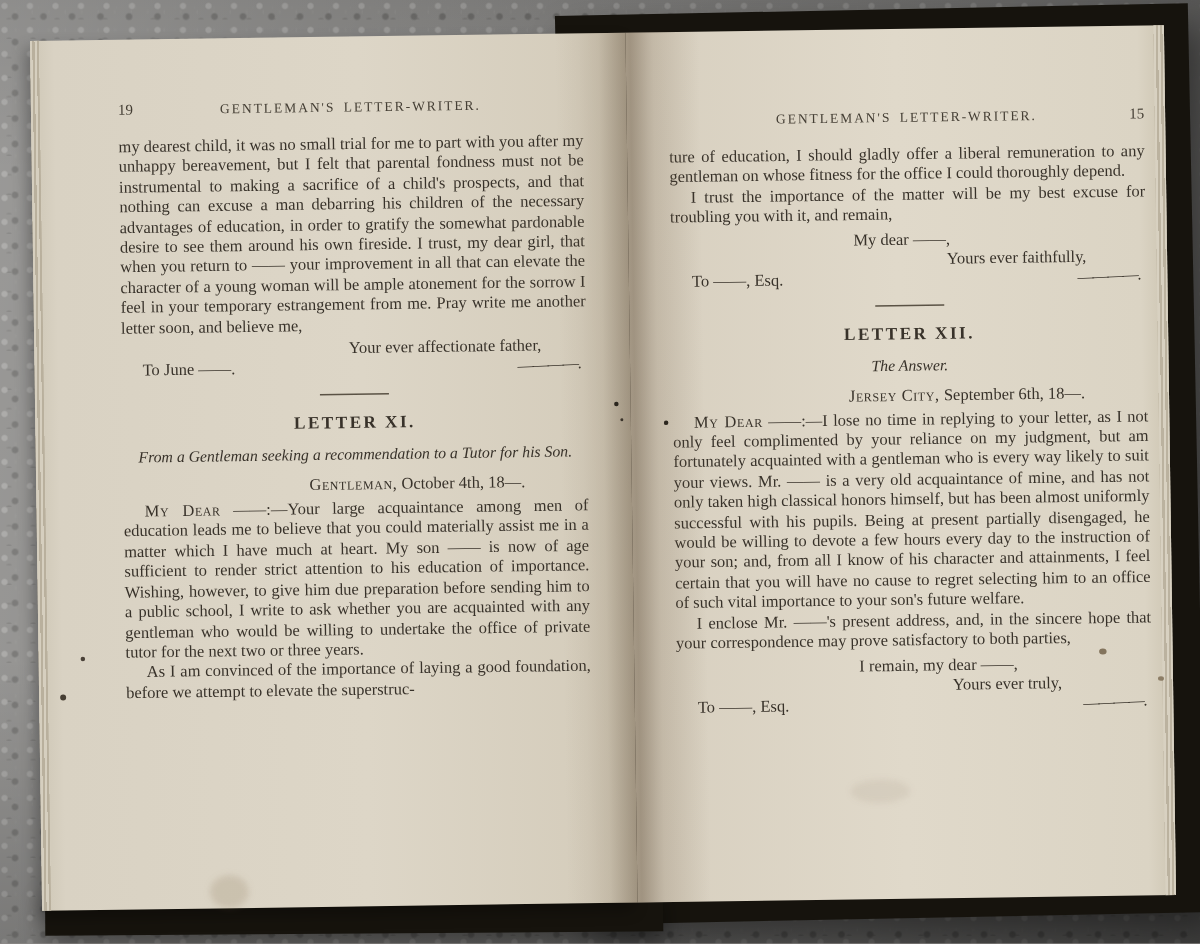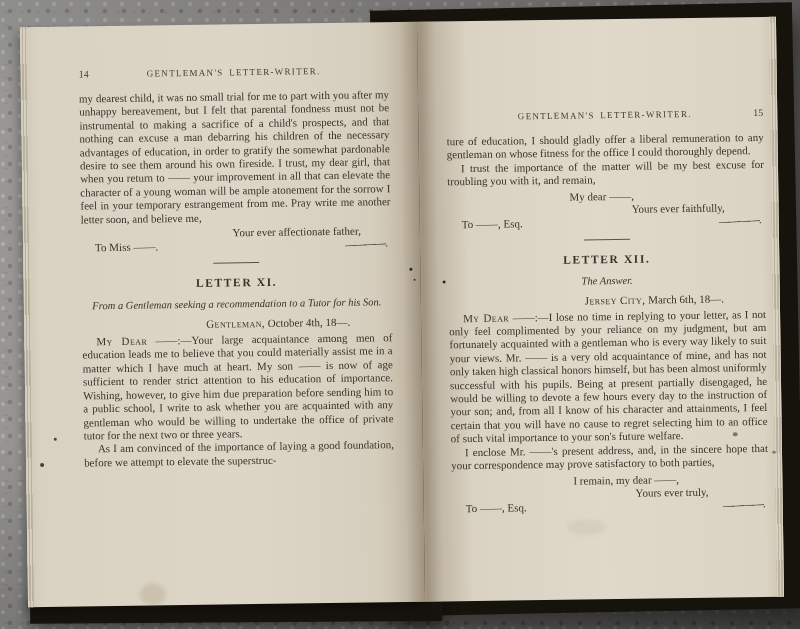--- a/index.html
+++ b/index.html
@@ -39,21 +39,21 @@
   .page-left::before{content:"";position:absolute;left:0;top:0;bottom:0;width:6px;
     background:repeating-linear-gradient(to right,#d6cfbf 0 1.5px,#b9b09d 1.5px 3px);}
   .page-right::after{content:"";position:absolute;right:0;top:0;bottom:0;width:7px;
     background:repeating-linear-gradient(to right,#d8d1c1 0 1.5px,#bbb29f 1.5px 3px);}
   .gutter{position:absolute;left:350px;top:0;bottom:0;width:96px;z-index:3;pointer-events:none;
     background:linear-gradient(to right, rgba(110,90,66,0) 0%, rgba(110,90,66,0.12) 30%,
       rgba(92,74,54,0.42) 52%, rgba(110,90,66,0.20) 68%, rgba(110,90,66,0) 100%);}
   
   .head-row{display:flex;align-items:baseline;}
   .folio{font-size:10px;width:18px;color:#433d33;}
-  .folio.right{text-align:right;margin-top:36px;}
+  .folio.right{text-align:right;}
   .head-title{flex:1;text-align:center;font-size:9px;letter-spacing:1.3px;
     word-spacing:2px;color:#453f35;}
   .body-text{margin:0;font-size:11px;line-height:13.4px;text-align:justify;}
   .mt{margin-top:13px;}
   .indent{text-indent:14px;}
   .sc{font-variant:small-caps;letter-spacing:0.4px;}
   .sig-line{font-size:11px;text-align:right;margin:2px 30px 0 0;}
   .closing-row{display:flex;justify-content:space-between;font-size:11px;
     padding:1px 4px 0 14px;}
   .dash{display:inline-block;letter-spacing:-1px;transform:rotate(-2deg);}
@@ -76,30 +76,30 @@
   <div class="carpet"></div>
 
   <div class="book">
     <div class="cover-main"></div>
     <div class="cover-bottom"></div>
 
     <div class="pages">
 
       <div class="page page-left">
         <div class="head-row">
-          <span class="folio">14</span>
+          <span class="folio">19</span>
           <span class="head-title">GENTLEMAN'S LETTER-WRITER.</span>
           <span class="folio"></span>
         </div>
 
         <p class="body-text mt">my dearest child, it was no small trial for me to part with you after my unhappy bereavement, but I felt that parental fondness must not be instrumental to making a sacrifice of a child's prospects, and that nothing can excuse a man debarring his children of the necessary advantages of education, in order to gratify the somewhat pardonable desire to see them around his own fireside.  I trust, my dear girl, that when you return to —— your improvement in all that can elevate the character of a young woman will be ample atonement for the sorrow I feel in your temporary estrangement from me.  Pray write me another letter soon, and believe me,</p>
 
         <div class="sig-line">Your ever affectionate father,</div>
         <div class="closing-row">
-          <span>To Miss ——.</span>
+          <span>To June ——.</span>
           <span class="dash">————.</span>
         </div>
 
         <div class="divider"></div>
 
         <h2 class="letter-heading">LETTER XI.</h2>
         <p class="letter-subtitle">From a Gentleman seeking a recommendation to a Tutor for his Son.</p>
         <div class="dateline"><span class="sc">Gentleman,</span><span> October 4th, 18—.</span></div>
 
         <p class="body-text indent" style="margin-top:4px;"><span class="sc">My Dear</span><span> ——:—Your large acquaintance among men of education leads me to believe that you could materially assist me in a matter which I have much at heart.  My son —— is now of age sufficient to render strict attention to his education of importance.  Wishing, however, to give him due preparation before sending him to a public school, I write to ask whether you are acquainted with any gentleman who would be willing to undertake the office of private tutor for the next two or three years.</span></p>
@@ -120,21 +120,21 @@
         <p class="close-l2">Yours ever faithfully,</p>
         <div class="closing-row">
           <span>To ——, Esq.</span>
           <span class="dash">————.</span>
         </div>
 
         <div class="divider"></div>
 
         <h2 class="letter-heading">LETTER XII.</h2>
         <p class="letter-subtitle">The Answer.</p>
-        <div class="dateline"><span class="sc">Jersey City,</span><span> March 6th, 18—.</span></div>
+        <div class="dateline"><span class="sc">Jersey City,</span><span> September 6th, 18—.</span></div>
 
         <p class="body-text indent" style="margin-top:4px;"><span class="sc">My Dear</span><span> ——:—I lose no time in replying to your letter, as I not only feel complimented by your reliance on my judgment, but am fortunately acquainted with a gentleman who is every way likely to suit your views. Mr. —— is a very old acquaintance of mine, and has not only taken high classical honors himself, but has been almost uniformly successful with his pupils.  Being at present partially disengaged, he would be willing to devote a few hours every day to the instruction of your son; and, from all I know of his character and attainments, I feel certain that you will have no cause to regret selecting him to an office of such vital importance to your son's future welfare.</span></p>
         <p class="body-text indent">I enclose Mr. ——'s present address, and, in the sincere hope that your correspondence may prove satisfactory to both parties,</p>
 
         <p class="close-l1" style="margin-top:3px;">I remain, my dear ——,</p>
         <p class="close-l2">Yours ever truly,</p>
         <div class="closing-row">
           <span>To ——, Esq.</span>
           <span class="dash">————.</span>
         </div>

